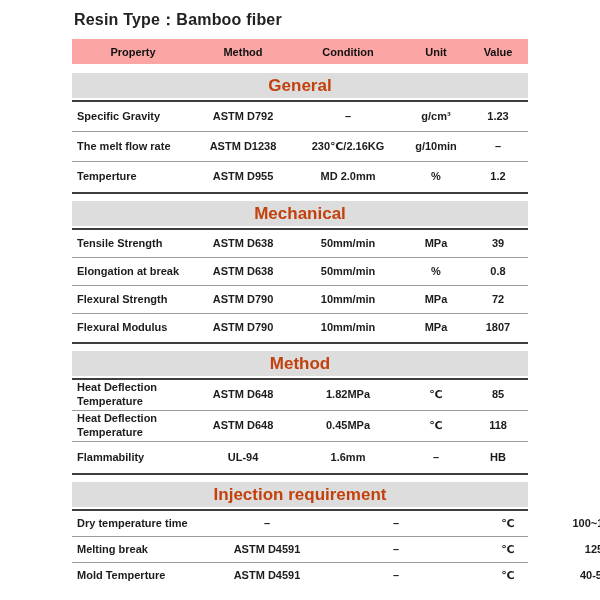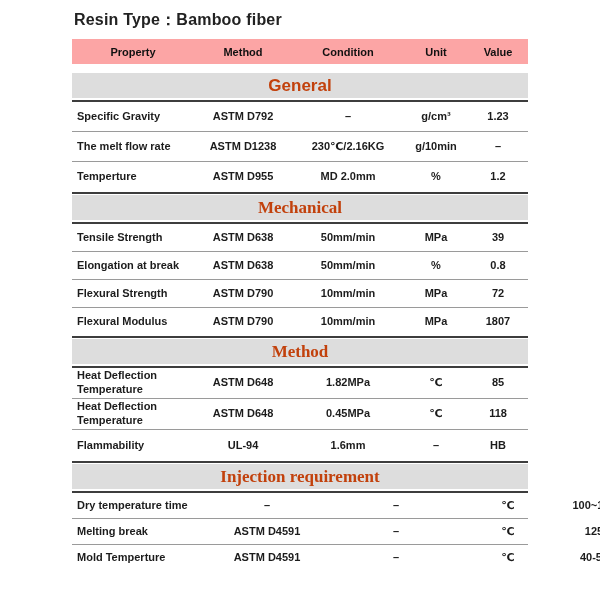--- a/index.html
+++ b/index.html
@@ -42,22 +42,21 @@
     font-weight: 700;
     color: #111111;
     text-align: center;
   }
   .section-band {
     border-bottom: 2px solid #3d3d3d;
     padding-bottom: 2px;
   }
   .section-band.with-top {
     border-top: 2px solid #3d3d3d;
-    padding-top: 1px;
-    font-family: Liberation Serif, serif;
+    padding-top: 7px;
   }
   .section-bar {
     background: #dddddd;
     text-align: center;
     font-size: 17px;
     font-weight: 700;
     color: #c2410c;
     height: 25px;
     line-height: 25px;
   }

